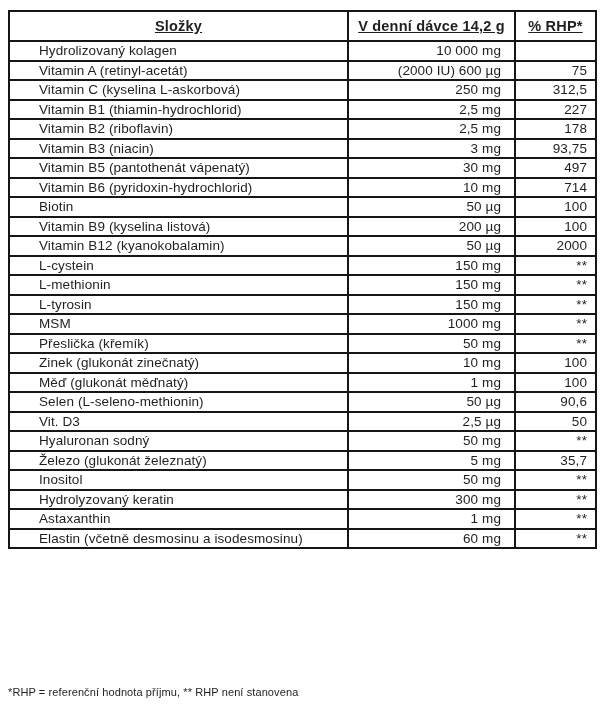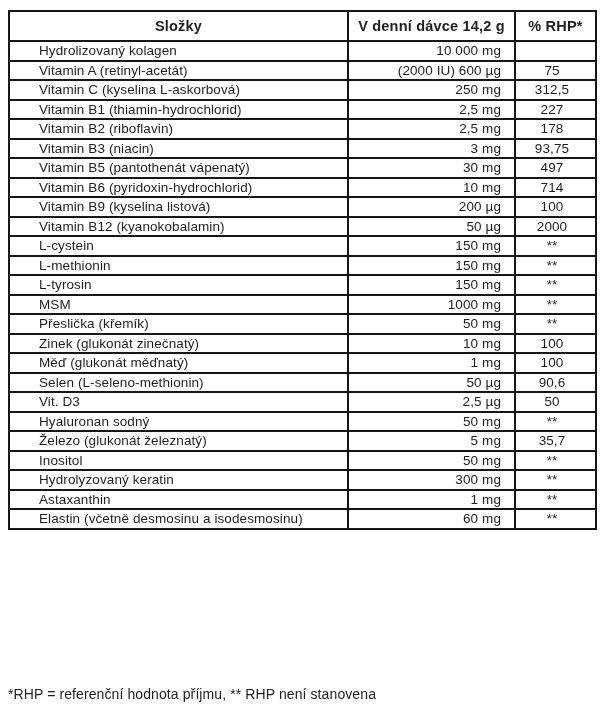--- a/index.html
+++ b/index.html
@@ -33,36 +33,37 @@
     overflow: hidden;
     white-space: nowrap;
   }
   table.facts th {
     font-size: 14.5px;
     font-weight: bold;
     text-align: center;
     height: 30px;
     letter-spacing: 0.2px;
     padding: 0 4px;
+    text-decoration: underline;
   }
   table.facts td {
     font-size: 13.5px;
     height: 19.5px;
     padding-top: 0;
     padding-bottom: 0;
     letter-spacing: 0.1px;
   }
   td.cell-name   { text-align: left;  padding-left: 29px; padding-right: 9px; border-radius: 6px; }
   td.cell-amount { text-align: right; padding-right: 13px; margin-left: 13px; }
-  td.cell-rhp    { text-align: center; padding-right: 8px; }
+  td.cell-rhp    { text-align: right; padding-right: 8px; }
   .footnote {
     position: absolute;
     left: 8px;
     top: 686px;
-    font-size: 14px;
+    font-size: 11px;
     color: #1f1f1f;
     letter-spacing: 0.1px;
   }
 </style>
 </head>
 <body>
 
 <div class="page">
   <table class="facts">
     <colgroup>
@@ -112,20 +113,25 @@
           <td class="cell-name">Vitamin B5 (pantothenát vápenatý)</td>
           <td class="cell-amount">30 mg</td>
           <td class="cell-rhp">497</td>
         </tr>
         <tr>
           <td class="cell-name">Vitamin B6 (pyridoxin-hydrochlorid)</td>
           <td class="cell-amount">10 mg</td>
           <td class="cell-rhp">714</td>
         </tr>
         <tr>
+          <td class="cell-name">Biotin</td>
+          <td class="cell-amount">50 µg</td>
+          <td class="cell-rhp">100</td>
+        </tr>
+        <tr>
           <td class="cell-name">Vitamin B9 (kyselina listová)</td>
           <td class="cell-amount">200 µg</td>
           <td class="cell-rhp">100</td>
         </tr>
         <tr>
           <td class="cell-name">Vitamin B12 (kyanokobalamin)</td>
           <td class="cell-amount">50 µg</td>
           <td class="cell-rhp">2000</td>
         </tr>
         <tr>

